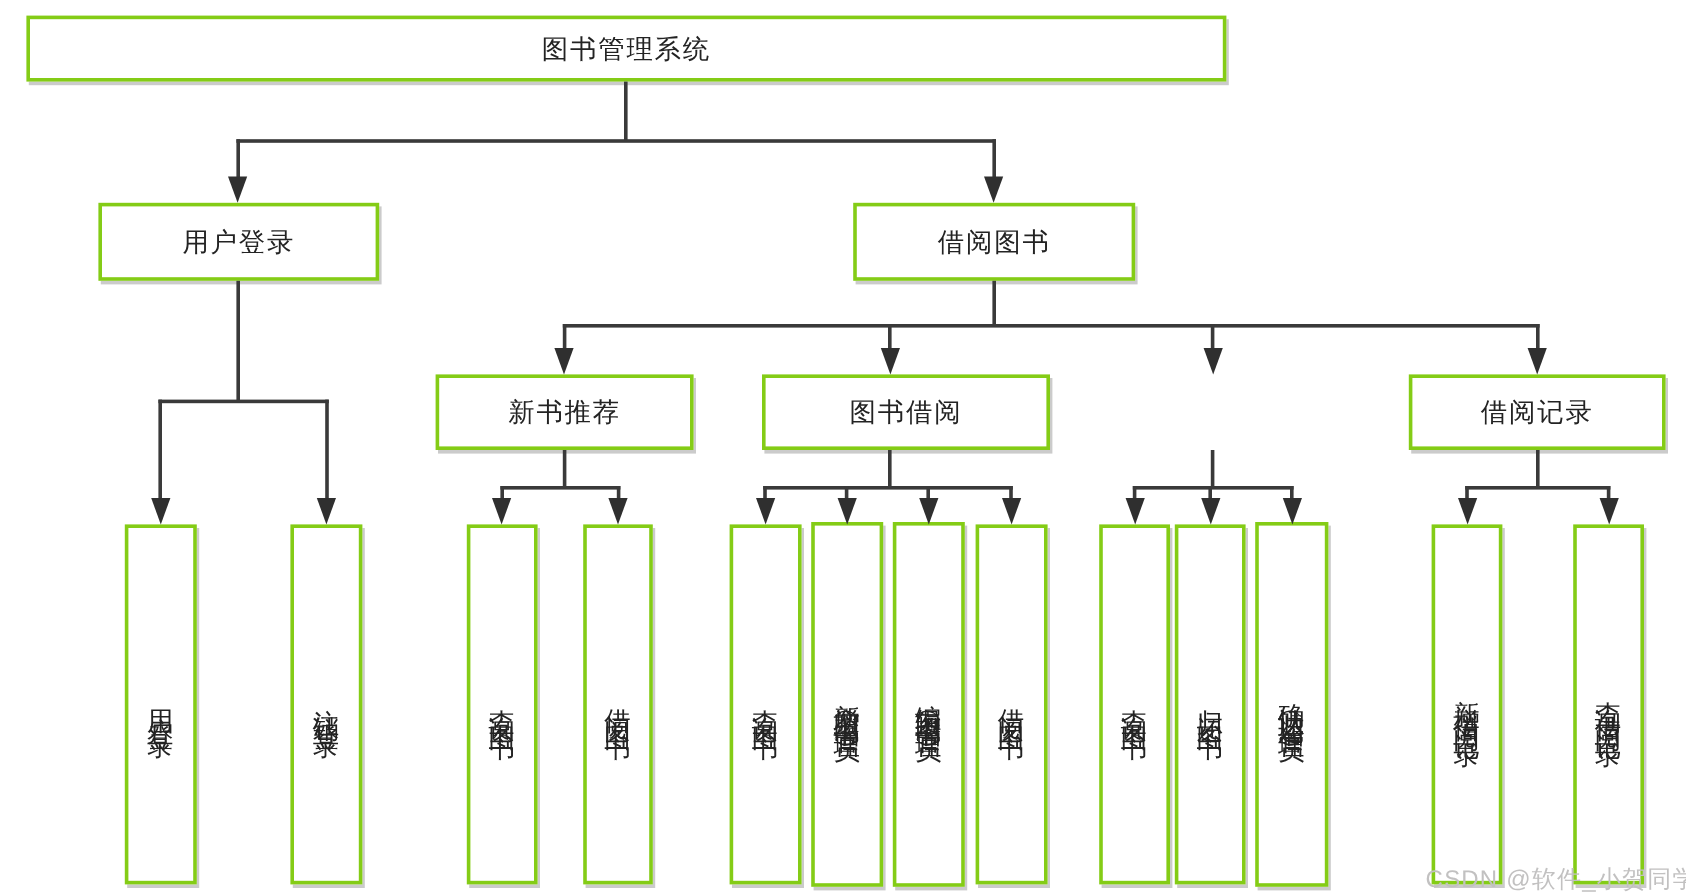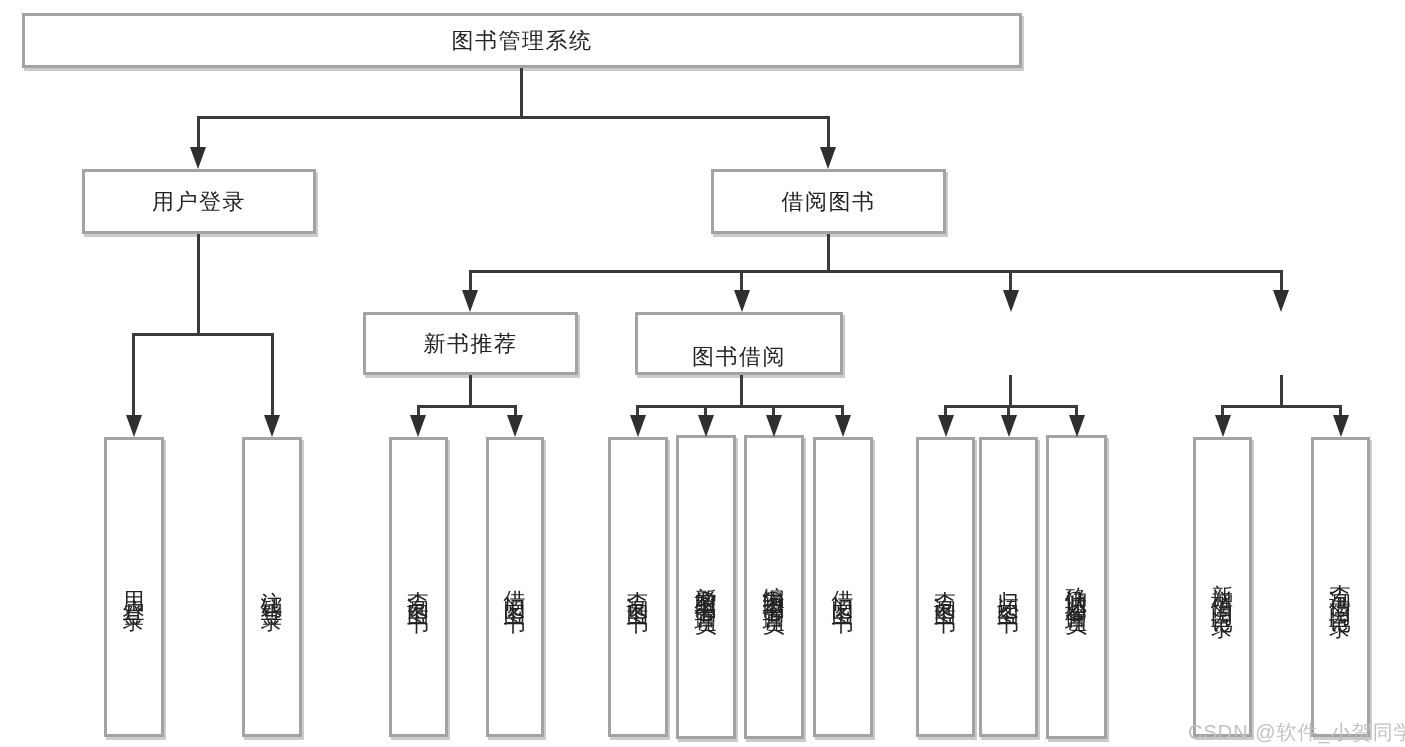--- a/index.html
+++ b/index.html
@@ -7,21 +7,21 @@
     position: relative;
     width: 1405px;
     height: 747px;
     background: #ffffff;
     font-family: "Liberation Sans", "DejaVu Sans", sans-serif;
     overflow: hidden;
   }
   .hbox, .vbox {
     position: absolute;
     box-sizing: border-box;
-    border: 3px solid #a3a3a3;
+    border: 3px solid #84cc16;
     background: #ffffff;
     box-shadow: 2px 3px 0 rgba(140,140,140,0.45);
     display: flex;
     align-items: center;
     justify-content: center;
   }
   .hbox {
     font-size: 22px;
     color: #232323;
     letter-spacing: 1.5px;
@@ -73,25 +73,28 @@
   </div>
 
   <div class="hbox" style="left:711px; top:169px; width:235px; height:65px;">
     <span>借阅图书</span>
   </div>
 
   <div class="hbox" style="left:363px; top:312px; width:215px; height:63px;">
     <span>新书推荐</span>
   </div>
 
-  <div class="hbox" style="left:635px; top:312px; width:208px; height:63px;align-items:flex-end;">
+  <div class="hbox" style="left:635px; top:312px; width:240px; height:63px;">
     <span>图书借阅</span>
   </div>
 
 
+  <div class="hbox" style="left:1174px; top:312px; width:214px; height:63px;">
+    <span>借阅记录</span>
+  </div>
 
   <div class="vbox" style="left:104px; top:437px; width:60px; height:300px;">
     <span>用户登录</span>
   </div>
 
   <div class="vbox" style="left:242px; top:437px; width:60px; height:300px;">
     <span>注销登录</span>
   </div>
 
   <div class="vbox" style="left:389px; top:437px; width:59px; height:300px;">

